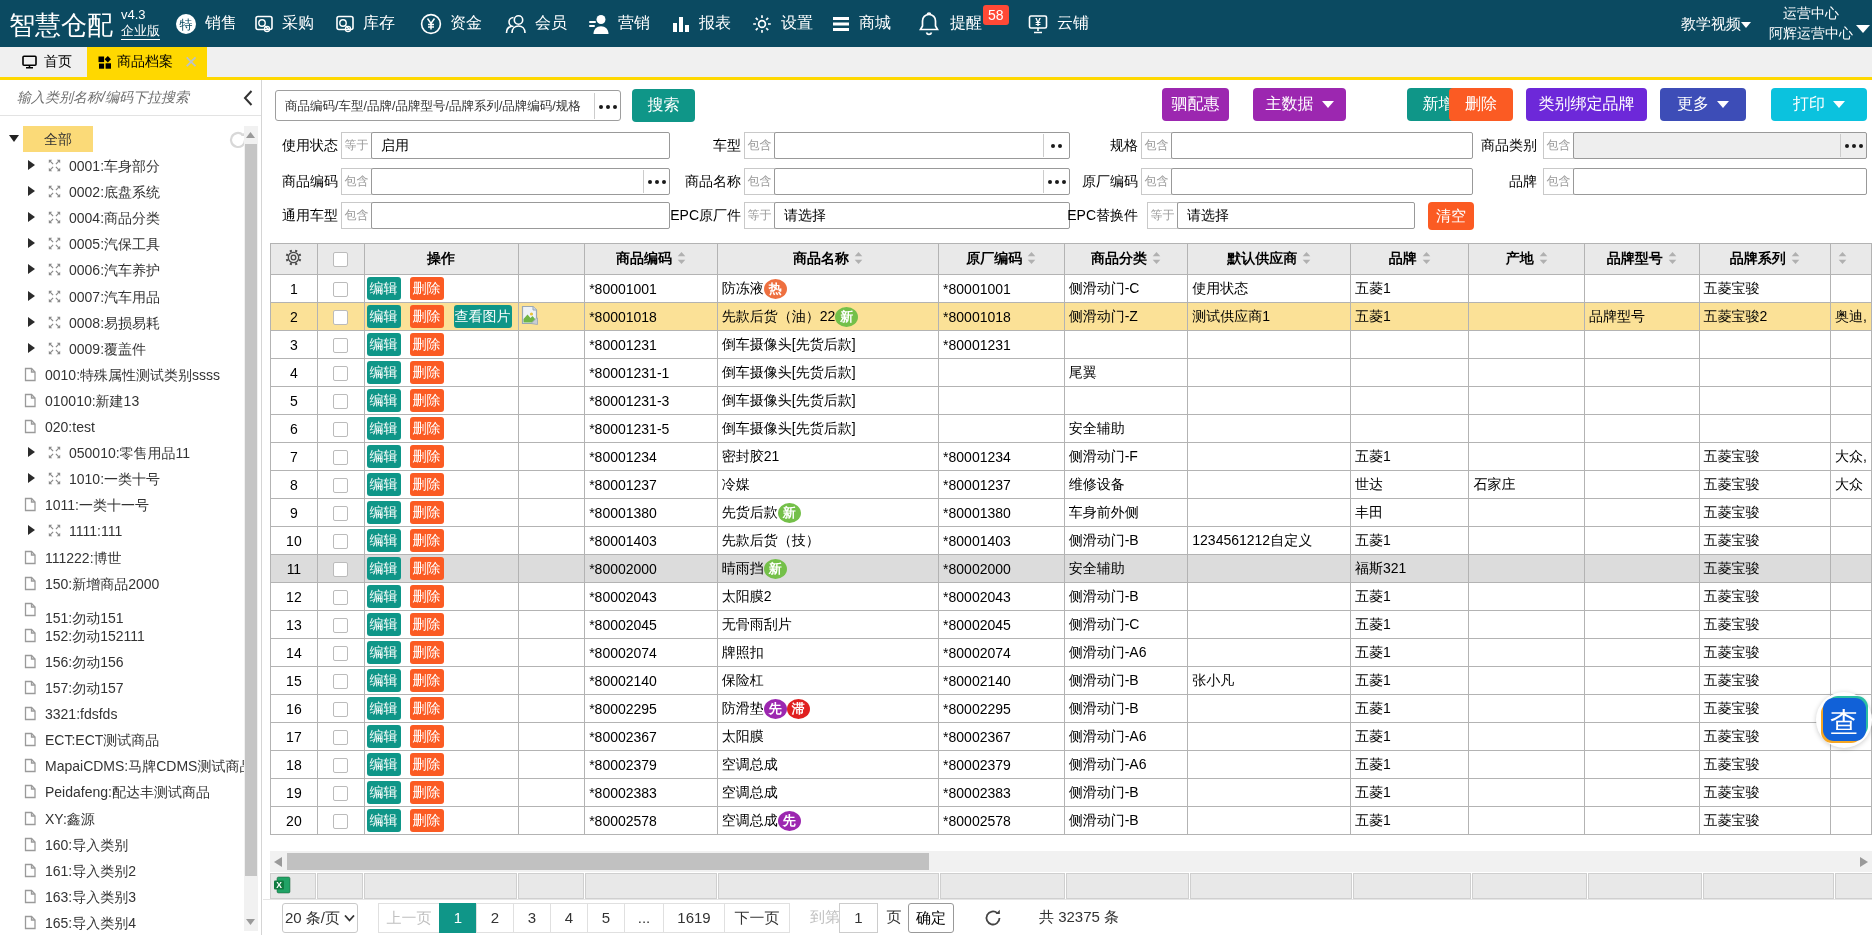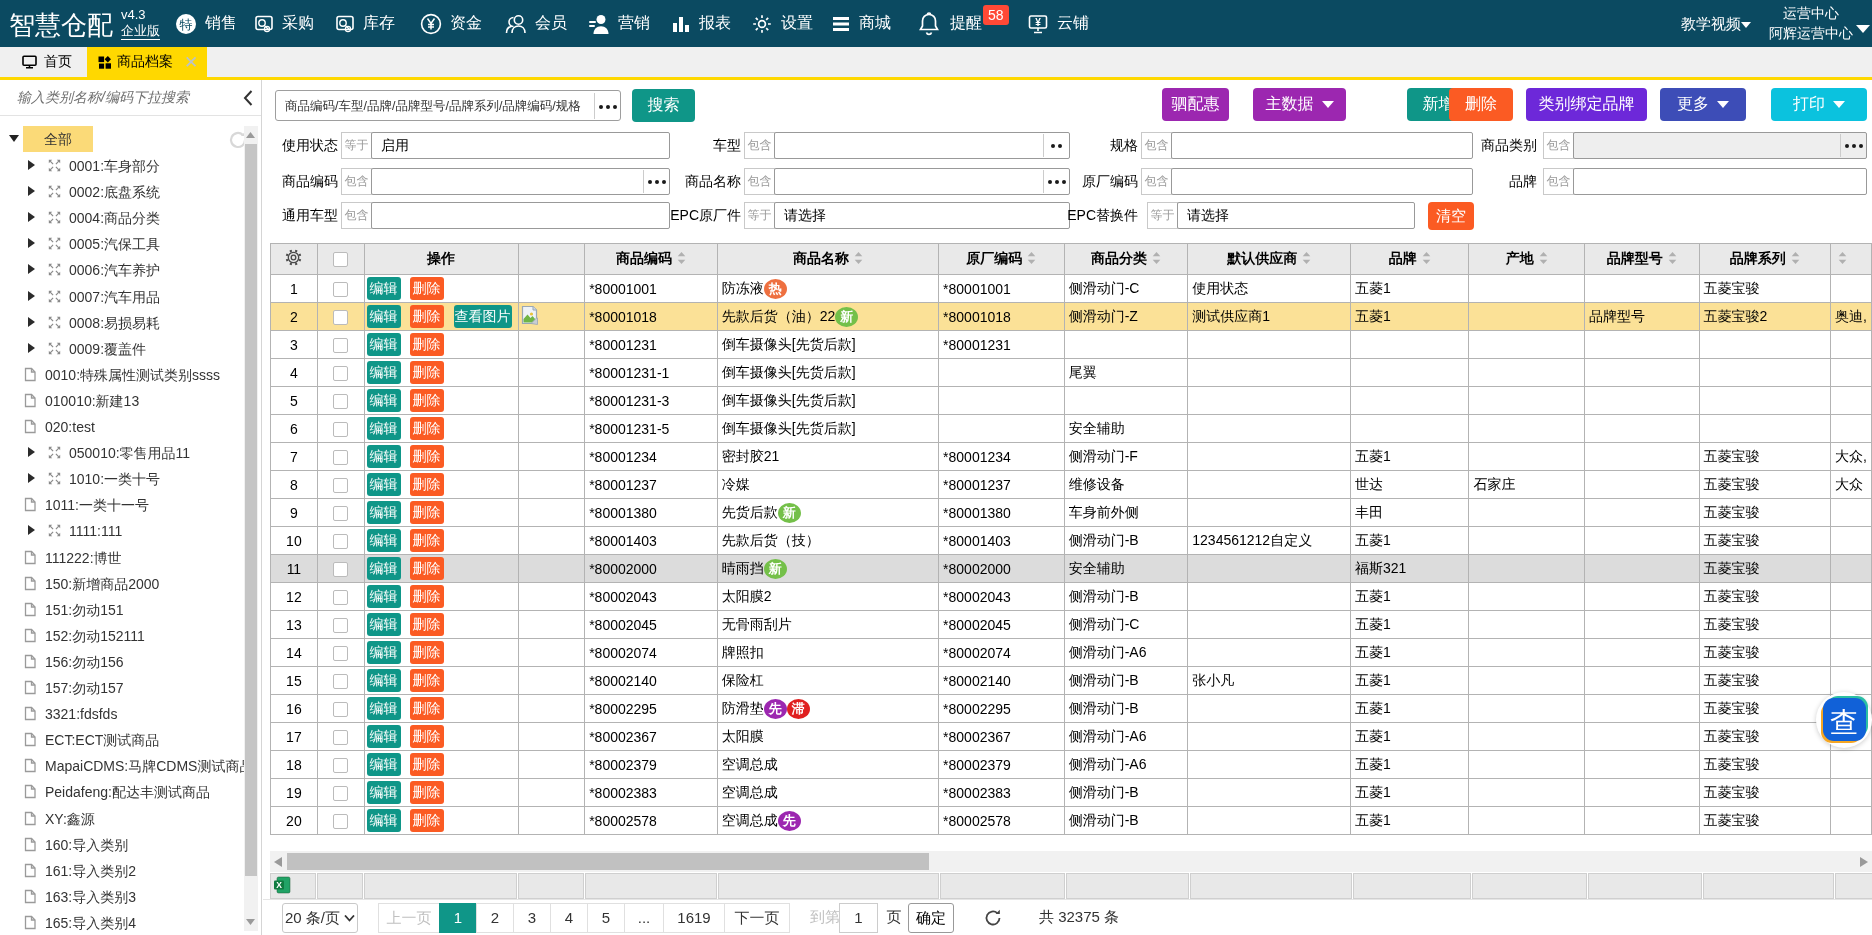--- a/index.html
+++ b/index.html
@@ -430,21 +430,21 @@
       </span>
       <span style="position:absolute;left:45px;top:0;">150:新增商品2000</span>
     </div>
 <div class="trow" style="left:0;top:516.7000000000002px;">
       <span style="position:absolute;left:23px;top:5px;">
         <svg width="14" height="15" viewBox="0 0 14 15" style="vertical-align:middle;">
           <path d="M2.5 1.5 h6 l3.5 3.5 v8.5 h-9.5 z" fill="none" stroke="#9a9a9a" stroke-width="1.3"></path>
           <path d="M8.5 1.5 v3.5 h3.5" fill="none" stroke="#9a9a9a" stroke-width="1.3"></path>
         </svg>
       </span>
-      <span style="position:absolute;left:45px;top:0;">151:勿动151</span>
+      <span style="position:absolute;left:45px;top:8px;">151:勿动151</span>
     </div>
 <div class="trow" style="left:0;top:542.8000000000002px;">
       <span style="position:absolute;left:23px;top:5px;">
         <svg width="14" height="15" viewBox="0 0 14 15" style="vertical-align:middle;">
           <path d="M2.5 1.5 h6 l3.5 3.5 v8.5 h-9.5 z" fill="none" stroke="#9a9a9a" stroke-width="1.3"></path>
           <path d="M8.5 1.5 v3.5 h3.5" fill="none" stroke="#9a9a9a" stroke-width="1.3"></path>
         </svg>
       </span>
       <span style="position:absolute;left:45px;top:0;">152:勿动152111</span>
     </div>

